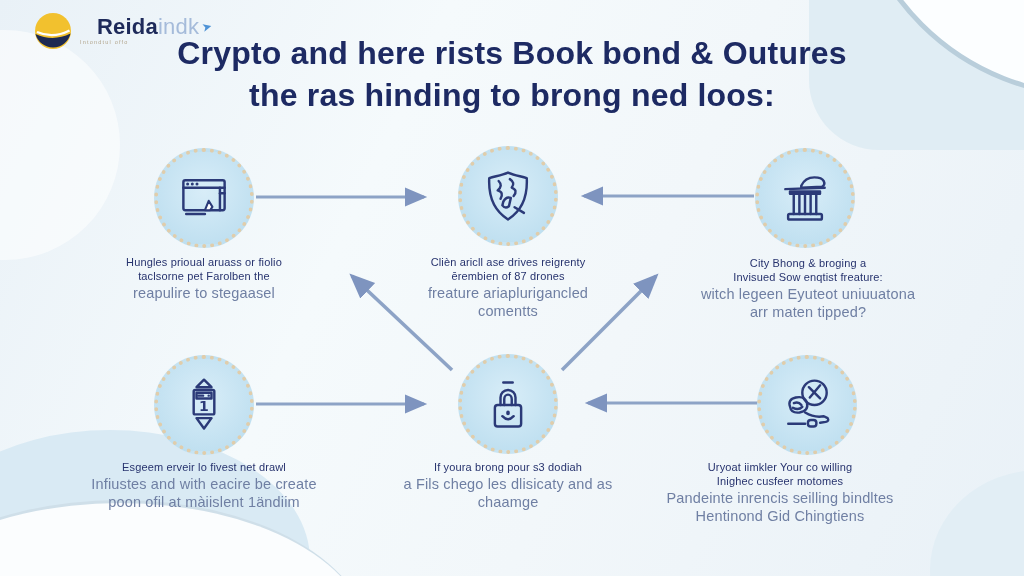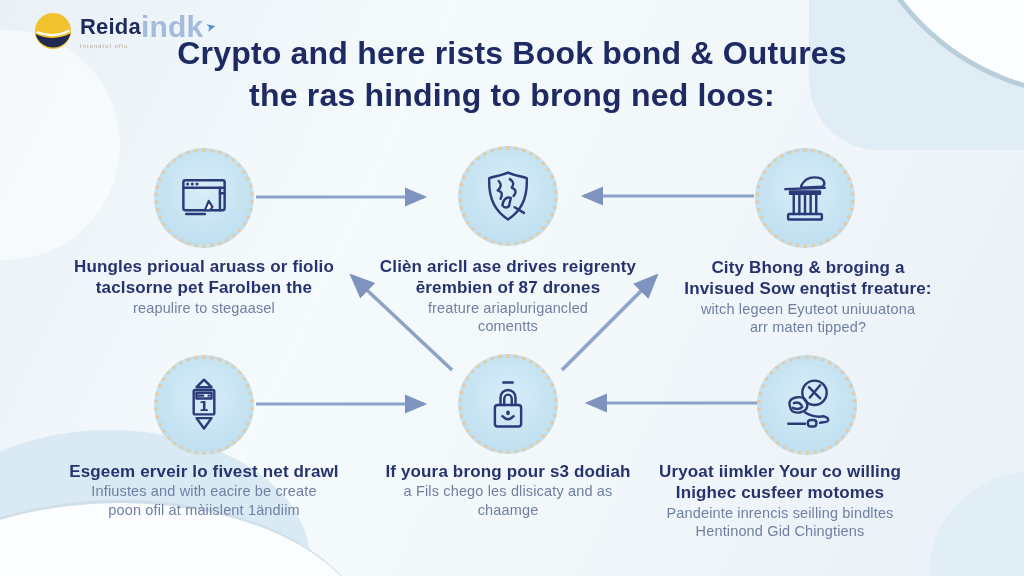--- a/index.html
+++ b/index.html
@@ -15,42 +15,42 @@
     background:#fcfeff;border:5px solid #b9cedb;}
   #deco-bl-blob{left:-90px;top:430px;width:400px;height:260px;border-radius:50%;background:#d9eaf4;}
   #deco-bl-ellipse{left:-130px;top:500px;width:500px;height:280px;border-radius:50%;
     background:#fbfdfe;border-top:3px solid #cfdfe9;}
   #deco-left-circle{left:-110px;top:30px;width:230px;height:230px;border-radius:50%;background:rgba(255,255,255,0.55);}
   #deco-br-blob{left:930px;top:470px;width:220px;height:200px;border-radius:50%;background:#e2eef5;}
 
   
   #logo{position:absolute;left:33px;top:11px;display:flex;align-items:center;gap:7px;}
   #logo .wordmark{line-height:1;}
-  #logo .brand-line{display:flex;align-items:center;}
+  #logo .brand-line{display:flex;align-items:center;margin-left:17px;}
   .brand-primary{font-size:22px;font-weight:bold;color:#1e2a5a;letter-spacing:.2px;}
-  .brand-secondary{font-size:30px;font-weight:bold;color:#a5bbda;letter-spacing:.2px;}
+  .brand-secondary{font-size:22px;font-weight:normal;color:#a5bbda;letter-spacing:.2px;}
   .brand-glyph{font-size:12px;color:#4f93d6;margin-left:3px;transform:rotate(-14deg);}
   .brand-tagline{font-size:5.5px;color:#b3a68d;letter-spacing:1.2px;margin-top:2px;}
 
   
   #title{position:absolute;left:152px;top:33px;width:720px;text-align:center;
     font-weight:bold;font-size:32px;line-height:1.3;color:#1d2a63;letter-spacing:.2px;}
 
   
   .node-circle{position:absolute;width:100px;height:100px;border-radius:50%;
     background:radial-gradient(circle at 50% 42%,#d8edf8 0%,#c2e1f1 70%,#b7dcee 100%);
     border:4px dotted #e0cdab;box-sizing:border-box;
     display:flex;align-items:center;justify-content:center;}
   .node-circle svg{width:60px;height:60px;}
   #c0{left:154px;top:148px;} #c1{left:458px;top:146px;} #c2{left:755px;top:148px;}
   #c3{left:154px;top:355px;} #c4{left:458px;top:354px;} #c5{left:757px;top:355px;}
 
   
   .node-text{position:absolute;text-align:center;}
-  .t-bold{font-weight:bold;color:#27336e;font-size:17px;line-height:1.25;letter-spacing:.15px;}
+  .t-bold{font-weight:normal;color:#27336e;font-size:11px;line-height:1.25;letter-spacing:.15px;}
   .t-light{color:#6f7fa3;font-size:14.5px;line-height:1.28;letter-spacing:.15px;}
   #t0{left:50px;top:256px;width:308px;}
   #t1{left:354px;top:256px;width:308px;}
   #t2{left:652px;top:257px;width:312px;}
   #t3{left:46px;top:461px;width:316px;}
   #t4{left:350px;top:461px;width:316px;}
   #t5{left:620px;top:461px;width:320px;}
 
   #arrow-layer{position:absolute;left:0;top:0;pointer-events:none;}
   .ic{stroke:#2b3a78;fill:none;stroke-width:2.6;stroke-linecap:round;stroke-linejoin:round;}

